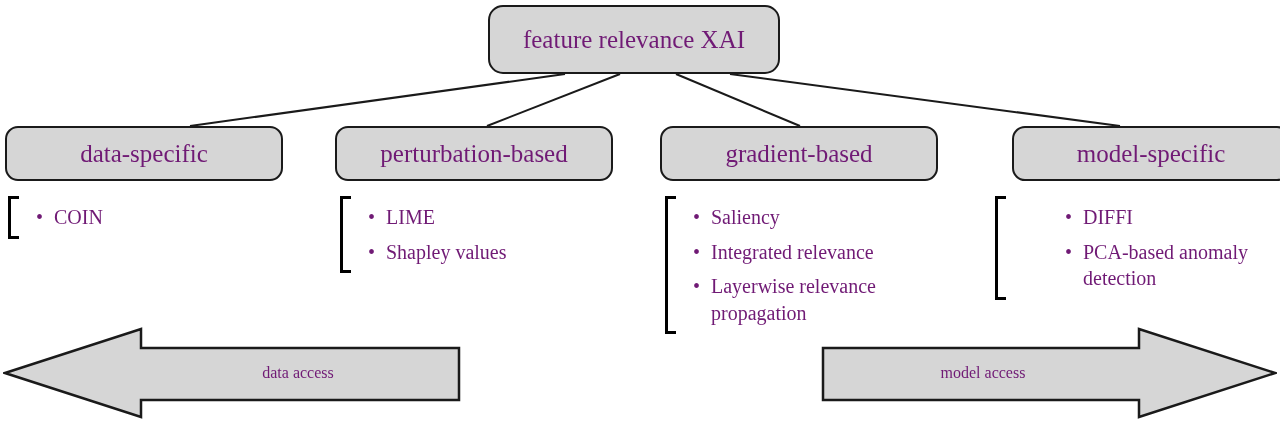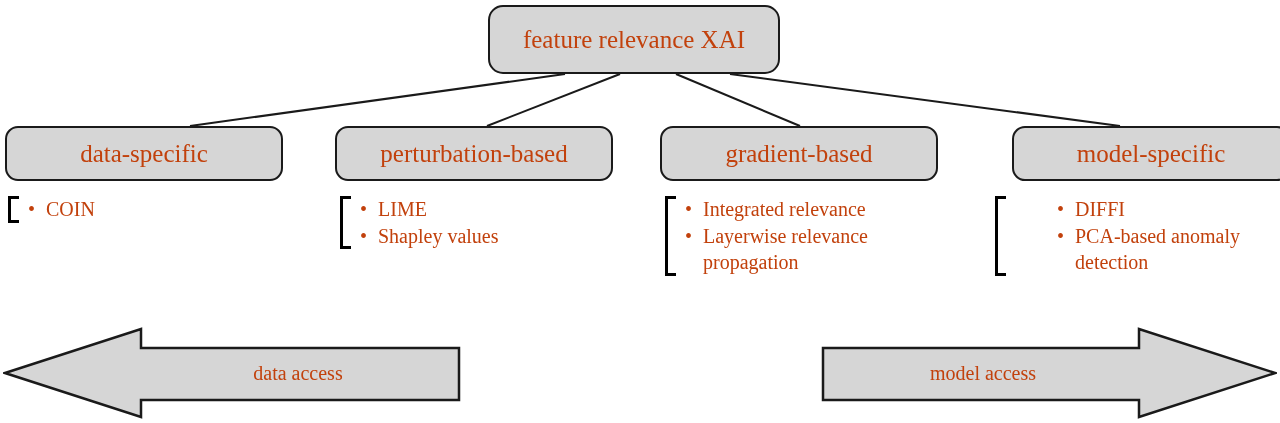--- a/index.html
+++ b/index.html
@@ -7,21 +7,21 @@
     padding: 0;
     background: #ffffff;
   }
   #page {
     position: relative;
     width: 1280px;
     height: 423px;
     background: #ffffff;
     overflow: hidden;
     font-family: "Liberation Serif", "DejaVu Serif", serif;
-    color: #c2410c;
+    color: #701a75;
   }
 
   
   #connectors {
     position: absolute;
     left: 0; top: 0;
     width: 1280px;
     height: 423px;
     pointer-events: none;
   }
@@ -96,21 +96,21 @@
   .items {
     list-style: none;
     margin: 0;
     padding: 0;
     font-size: 20px;
     line-height: 1.33;
   }
   .items li {
     position: relative;
     padding-left: 20px;
-    margin: 0;
+    margin: 8px;
     white-space: pre-line;
   }
   .items li::before {
     content: "\2022";
     position: absolute;
     left: 2px;
     top: 0;
     font-size: 20px;
     line-height: 1.33;
   }
@@ -125,21 +125,21 @@
   .arrow-right { left: 821px; width: 456px; }
 
   .arrowbar svg { display: block; }
   .arrowbar .arrow-label {
     position: absolute;
     top: 0;
     height: 92px;
     display: flex;
     align-items: center;
     justify-content: center;
-    font-size: 20px;
+    font-size: 16px;
     white-space: nowrap;
   }
   .arrow-left .arrow-label  { left: 140px; right: 8px; }
   .arrow-right .arrow-label { left: 8px;  right: 140px; }
 </style>
 </head>
 <body>
 
 <div id="page">
 
@@ -181,20 +181,21 @@
       <li>Shapley values</li>
     </ul>
   </div>
 
   <div class="listgroup lg-3">
     <div class="bracket">
       <span class="tick top"></span>
         <span class="tick bottom"></span>
     </div>
     <ul class="items">
+      <li>Saliency</li>
       <li>Integrated relevance</li>
       <li>Layerwise relevance
 propagation</li>
     </ul>
   </div>
 
   <div class="listgroup lg-4">
     <div class="bracket">
       <span class="tick top"></span>
         <span class="tick bottom"></span>

